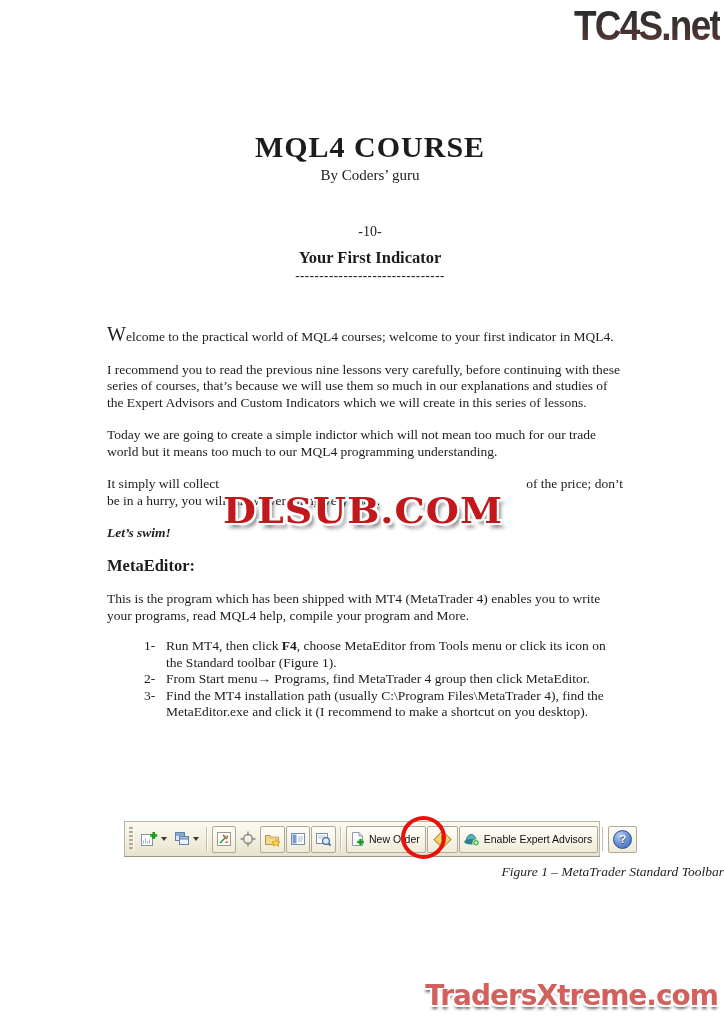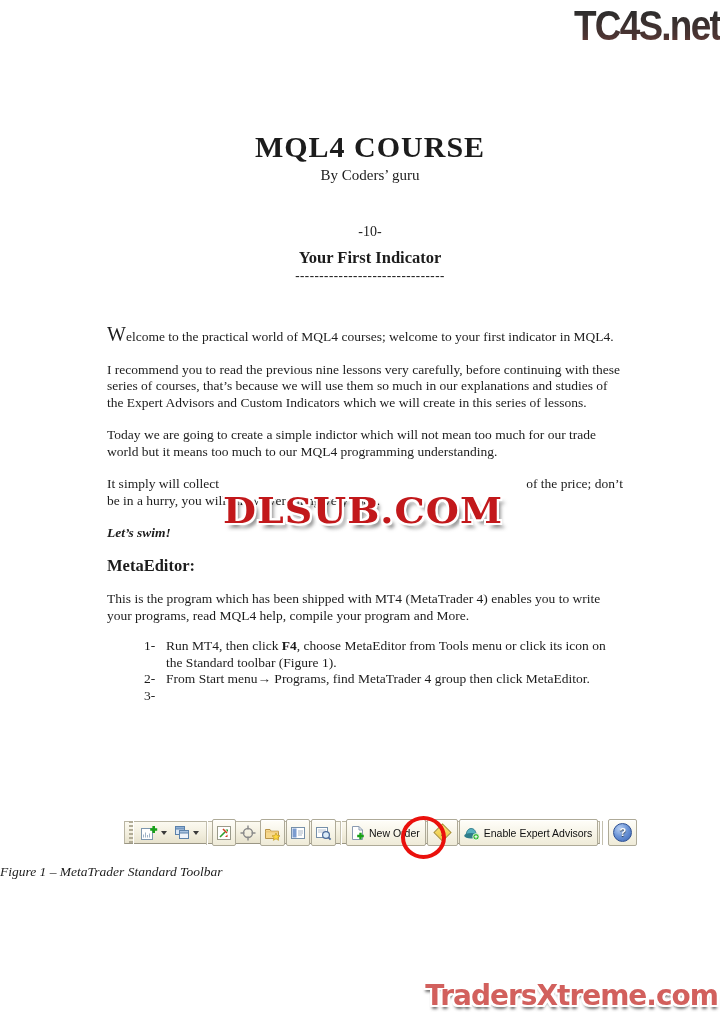--- a/index.html
+++ b/index.html
@@ -52,21 +52,21 @@
     text-shadow:
       -2px -2px 0 #fff, 2px -2px 0 #fff, -2px 2px 0 #fff, 2px 2px 0 #fff,
       -2px 0 0 #fff, 2px 0 0 #fff, 0 -2px 0 #fff, 0 2px 0 #fff,
       4px 5px 4px rgba(60,60,60,0.55);
     transform:scaleY(0.92);
     z-index:4; pointer-events:none;
   }
 
   
   .toolbar{
-    position:absolute; left:124px; top:821px; width:476px; height:23px;
+    position:absolute; left:124px; top:821px; width:476px; height:36px;
     background:linear-gradient(180deg,#fcfaf1 0%,#f1eddc 60%,#e7e2cd 100%);
     border:1px solid #b9b5a3; border-bottom-color:#9a9684;
     display:flex; align-items:center; padding:0 3px; gap:1px;
     font-family:"Liberation Sans","DejaVu Sans",sans-serif;
   }
   .toolbar *{ flex-shrink:0; }
   .grip{ width:5px; height:24px; margin:0 3px 0 1px;
     background:repeating-linear-gradient(180deg,#b1ac97 0 2px,rgba(0,0,0,0) 2px 4px);
     border-right:1px solid #fff; }
   .tb-sep{ width:2px; height:24px; margin:0 3px;
@@ -90,21 +90,21 @@
   .help-orb .q{ color:#fff; font-size:11px; font-weight:bold;
     font-family:"Liberation Sans",sans-serif; line-height:1;
     text-shadow:0 1px 1px #234; }
 
   .highlight-circle{
     position:absolute; left:401px; top:816px; width:45px; height:43px;
     border:4px solid #ea100c; border-radius:50%; z-index:9; pointer-events:none;
   }
 
   .figure-caption{
-    position:absolute; top:864px; left:0; right:0; text-align:left;
+    position:absolute; top:864px; left:0; right:0; text-align:right;
     font-style:italic; font-size:13.5px;
   }
 
   
   .traders-logo{
     position:absolute; top:979px; right:6px;
     font-family:"DejaVu Sans","Liberation Sans",sans-serif;
     font-weight:bold; font-size:28px; letter-spacing:-1px;
     color:#d2605d;
     text-shadow:
@@ -147,20 +147,21 @@
       <div class="list-item">
         <span class="list-num">1-</span>
         <span class="list-text"><span>Run MT4, then click </span><span class="bold">F4</span><span>, choose MetaEditor from Tools menu or click its icon on the Standard toolbar (Figure 1).</span></span>
       </div>
       <div class="list-item">
         <span class="list-num">2-</span>
         <span class="list-text"><span>From Start menu→ Programs, find MetaTrader 4 group then click MetaEditor.</span><span class="bold"></span><span></span></span>
       </div>
       <div class="list-item">
         <span class="list-num">3-</span>
+        <span class="list-text"><span>Find the MT4 installation path (usually C:\Program Files\MetaTrader 4), find the MetaEditor.exe and click it (I recommend to make a shortcut on you desktop).</span><span class="bold"></span><span></span></span>
       </div>
     </div>
   </div>
 
   <div class="dlsub-watermark">DLSUB.COM</div>
 
   <div class="toolbar">
     <div class="grip"></div>
 
     <div class="tb-btn">

